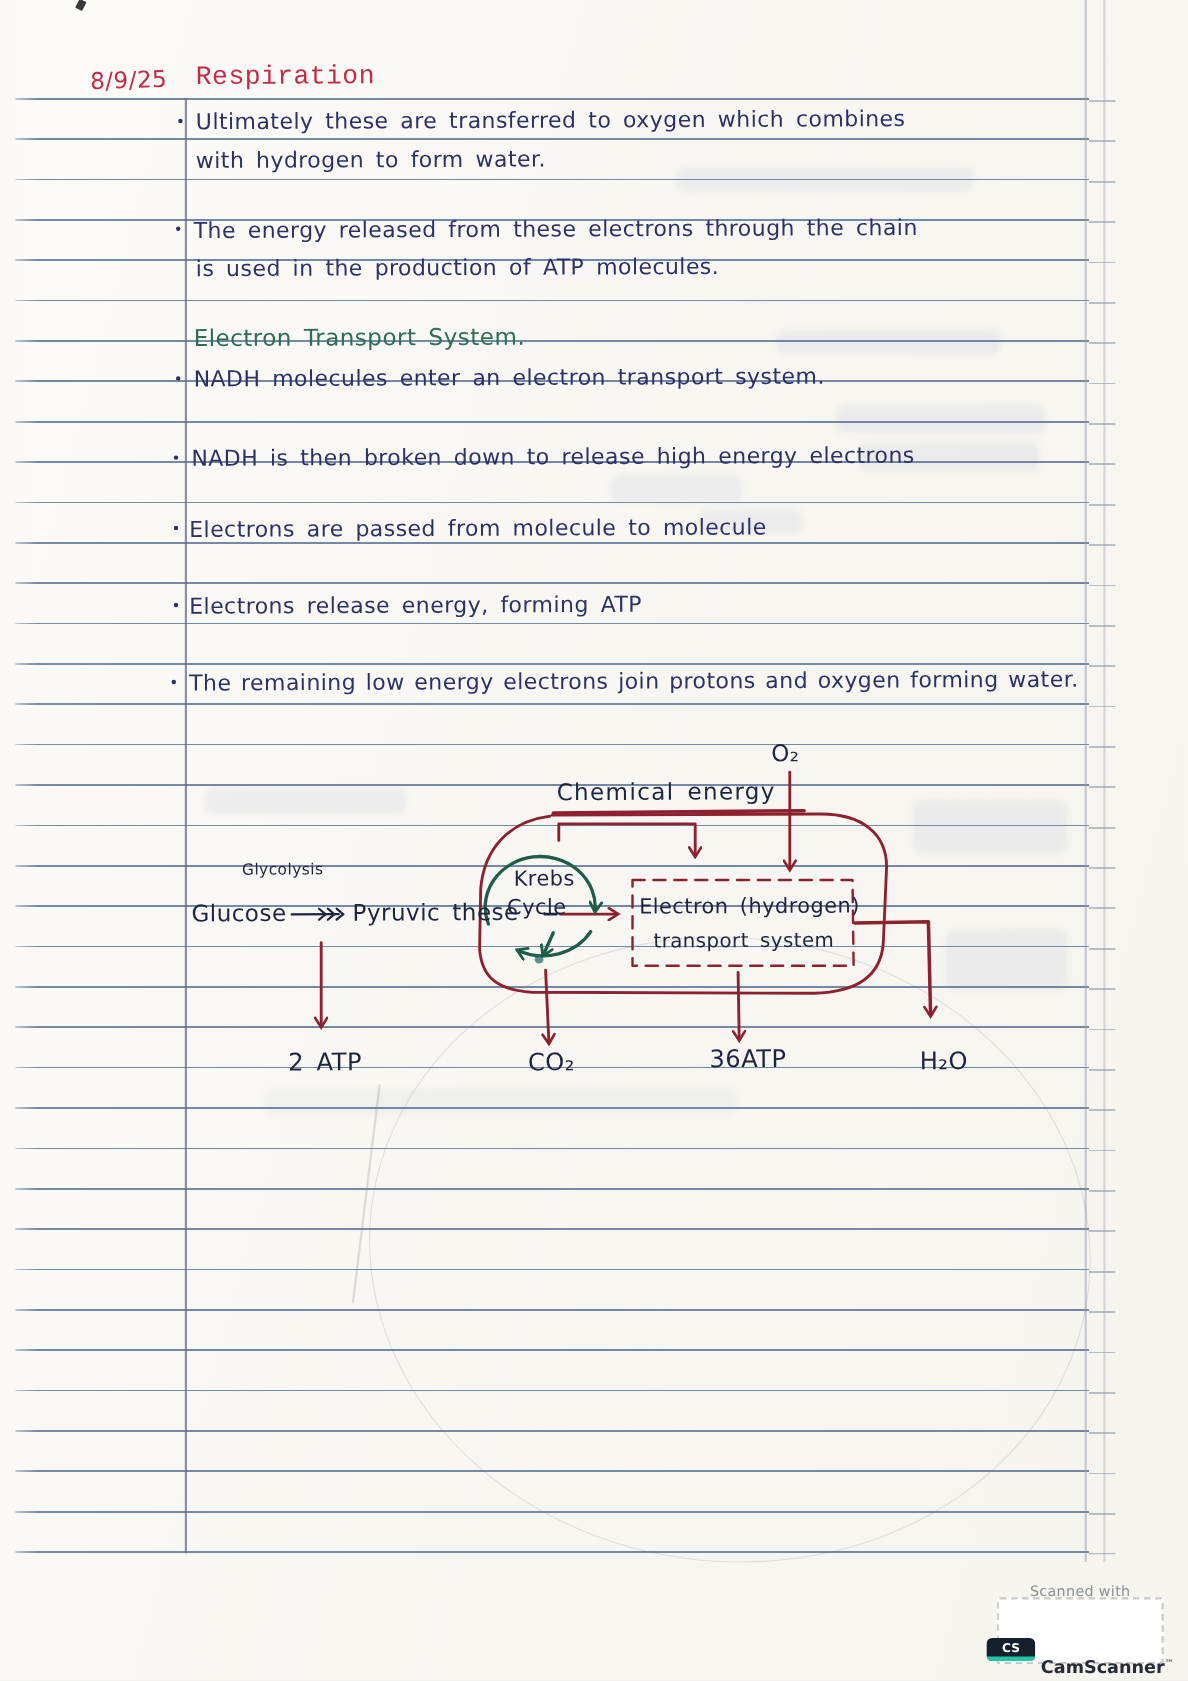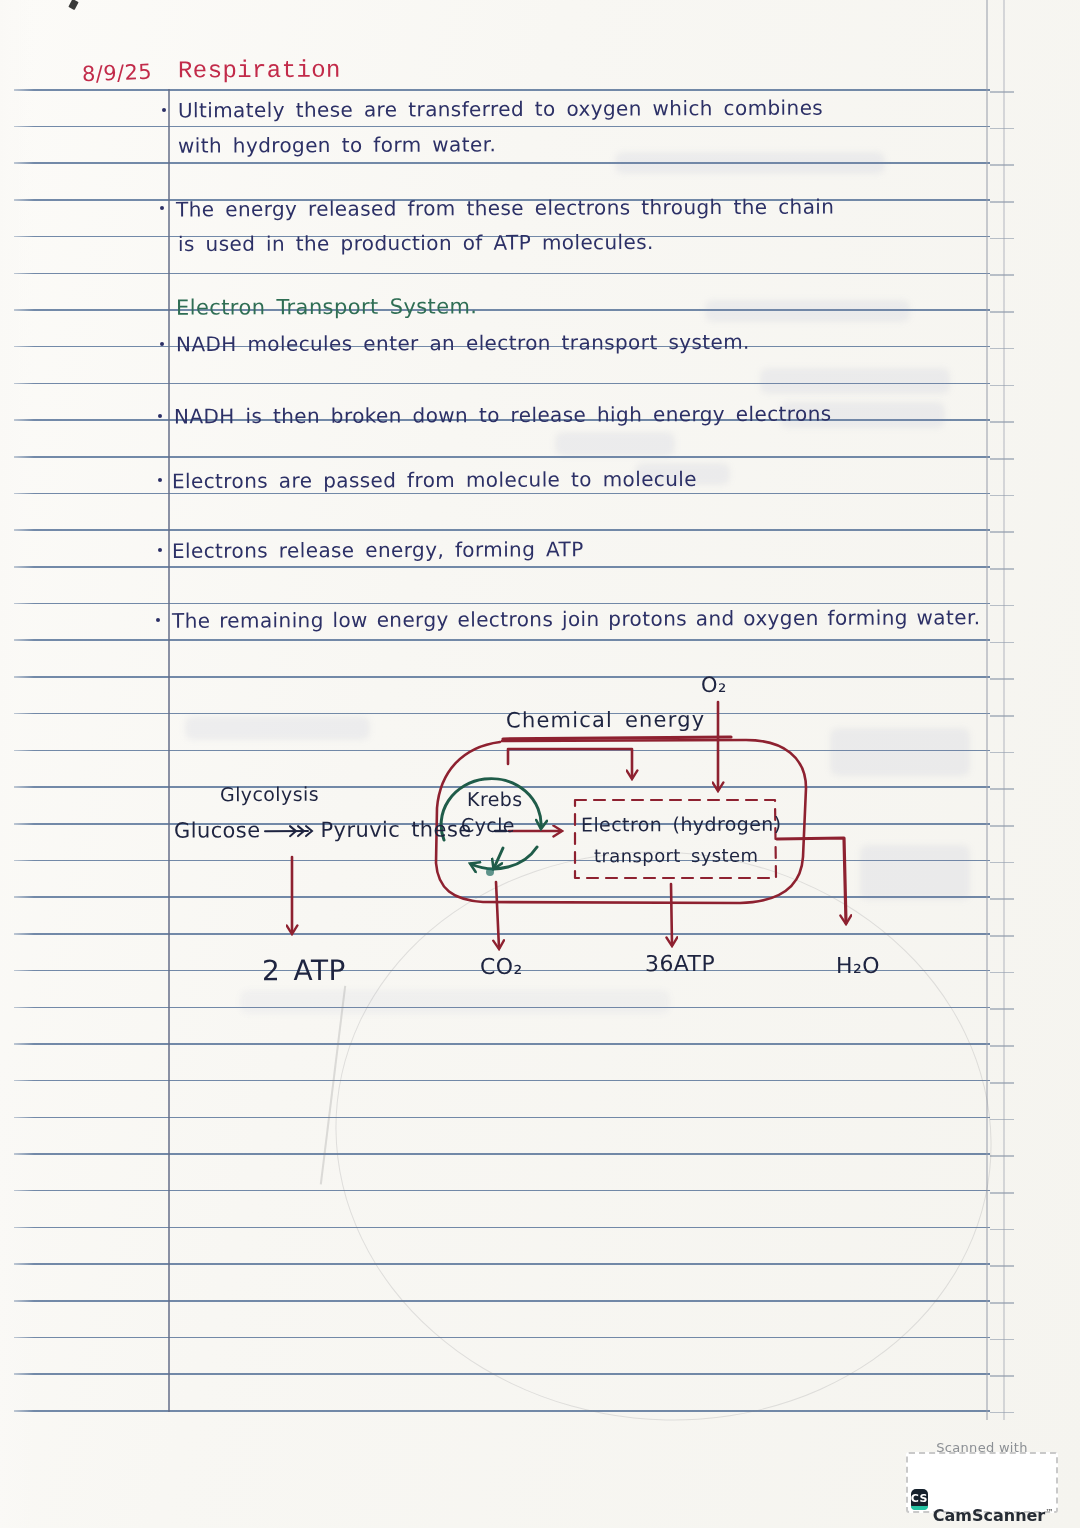--- a/index.html
+++ b/index.html
@@ -41,21 +41,21 @@
     border:1.5px solid rgba(125,125,128,.20);border-radius:50%;transform:rotate(6deg);}
   .pencil-line{position:absolute;left:332px;top:985px;width:1.5px;height:200px;
     background:rgba(130,130,132,.25);transform:rotate(7deg);}
   .diagram-svg{position:absolute;left:140px;top:650px;pointer-events:none;}
   
   .badge{position:absolute;left:906px;top:1452px;width:148px;height:57px;background:#fff;
     border:2px dashed #c9c9c9;border-radius:3px;display:flex;flex-direction:column;
     align-items:center;justify-content:center;gap:19px;}
   .badge .row1{font:13px "DejaVu Sans",sans-serif;color:#8b8f94;letter-spacing:.3px;}
   .badge .row2{display:flex;align-items:center;gap:5px;}
-  .cs-logo{width:17px;height:21px;background:#15202c;border-radius:5px;position:relative;
+  .cs-logo{width:44px;height:21px;background:#15202c;border-radius:5px;position:relative;
     display:flex;align-items:center;justify-content:center;}
   .cs-logo b{color:#fff;font-size:11px;margin-top:-3px;letter-spacing:.3px;}
   .cs-logo::after{content:"";position:absolute;left:0;right:0;bottom:0;height:4px;
     background:#25c4a4;border-radius:0 0 5px 5px;}
   .cs-name{font:bold 16px "DejaVu Sans",sans-serif;color:#262c35;margin-top:32px;}
   .cs-tm{font-size:8px;color:#666;vertical-align:super;}
   .tri-arrow{display:inline-block;vertical-align:middle;margin:0 4px;}
 </style>
 </head>
 <body>
@@ -136,39 +136,39 @@
       <path marker-end="url(#mg)" d="M 304 190 A 50 46 0 1 1 401 178"></path>
       <path marker-end="url(#mg)" d="M 397 197 A 50 44 0 0 1 331 214"></path>
       <path marker-end="url(#mg)" d="M 363 198 L 354 218"></path>
       <circle cx="350" cy="222" r="4" fill="rgba(30,105,95,.7)" stroke="none"></circle>
     </g>
     <path d="M 355 181 L 366 181" stroke="#1e2440" stroke-width="2.4" stroke-linecap="round" fill="none"></path>
   </svg>
 
   <div class="hw hw-ink" style="left:701px;top:672px;font-size:21px">O₂</div>
   <div class="hw hw-ink" style="left:506px;top:707px;font-size:21px;letter-spacing:1.2px">Chemical energy</div>
-  <div class="hw hw-ink" style="left:220px;top:783px;font-size:19px">Glycolysis</div>
+  <div class="hw hw-ink" style="left:220px;top:783px;font-size:14px">Glycolysis</div>
 
   <div class="hw hw-ink" style="left:174px;top:817px;font-size:21px">
     <span>Glucose</span><span class="tri-arrow"><svg width="52" height="14" viewBox="0 0 52 14">
           <g stroke="#1e2440" stroke-width="2" fill="none" stroke-linecap="round">
             <path d="M1 7 L44 7"></path>
             <path d="M26 2 L32 7 L26 12"></path>
             <path d="M34 2 L40 7 L34 12"></path>
             <path d="M42 2 L48 7 L42 12"></path>
           </g>
         </svg></span><span>Pyruvic these</span>
   </div>
 
   <div class="hw hw-ink" style="left:467px;top:788px;font-size:19px">Krebs</div>
   <div class="hw hw-ink" style="left:461px;top:814px;font-size:19px">Cycle</div>
   <div class="hw hw-ink" style="left:581px;top:813px;font-size:19px">Electron (hydrogen)</div>
   <div class="hw hw-ink" style="left:594px;top:845px;font-size:18px">transport system</div>
 
-  <div class="hw hw-ink" style="left:262px;top:953px;font-size:28px">2 ATP</div>
+  <div class="hw hw-ink" style="left:262px;top:953px;font-size:22px">2 ATP</div>
   <div class="hw hw-ink" style="left:480px;top:953px;font-size:22px">CO₂</div>
   <div class="hw hw-ink" style="left:645px;top:950px;font-size:22px">36ATP</div>
   <div class="hw hw-ink" style="left:836px;top:952px;font-size:22px">H₂O</div>
 
   <div class="badge">
     <div class="row1">Scanned with</div>
     <div class="row2">
       <div class="cs-logo">
           <b>CS</b>
         </div>

